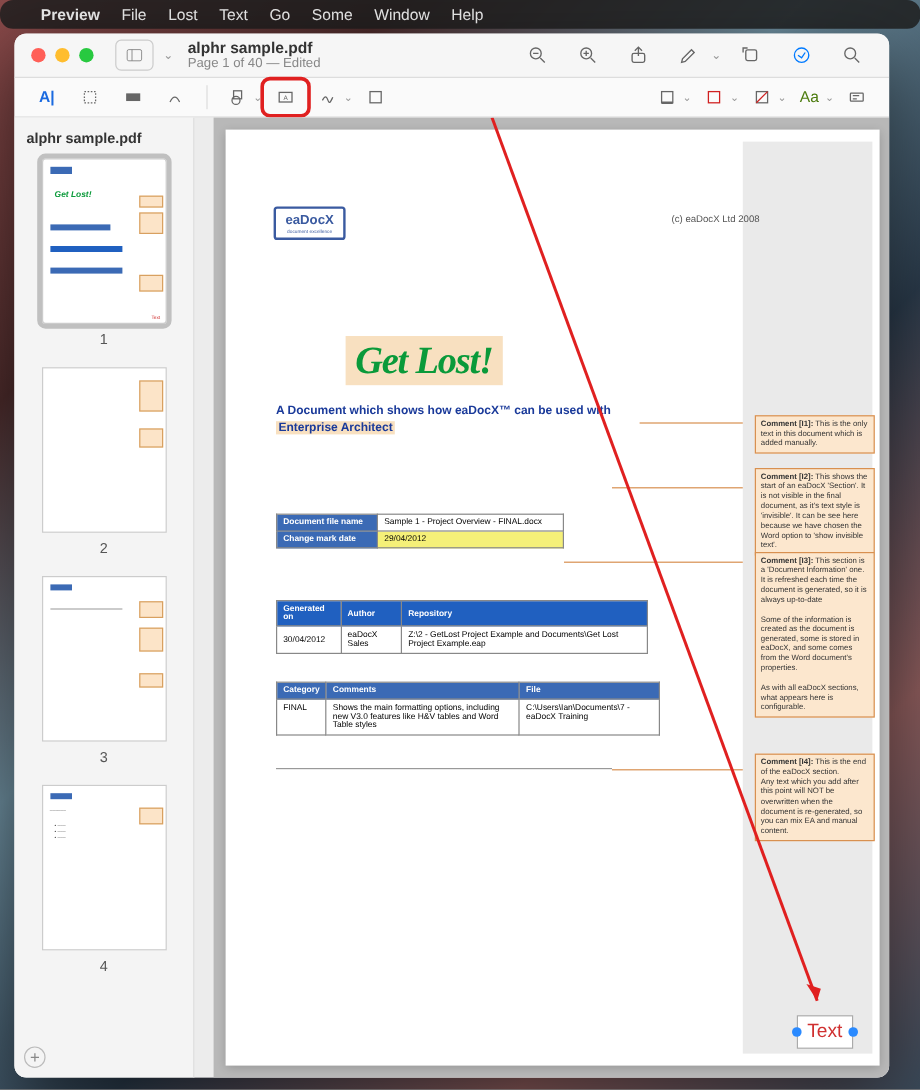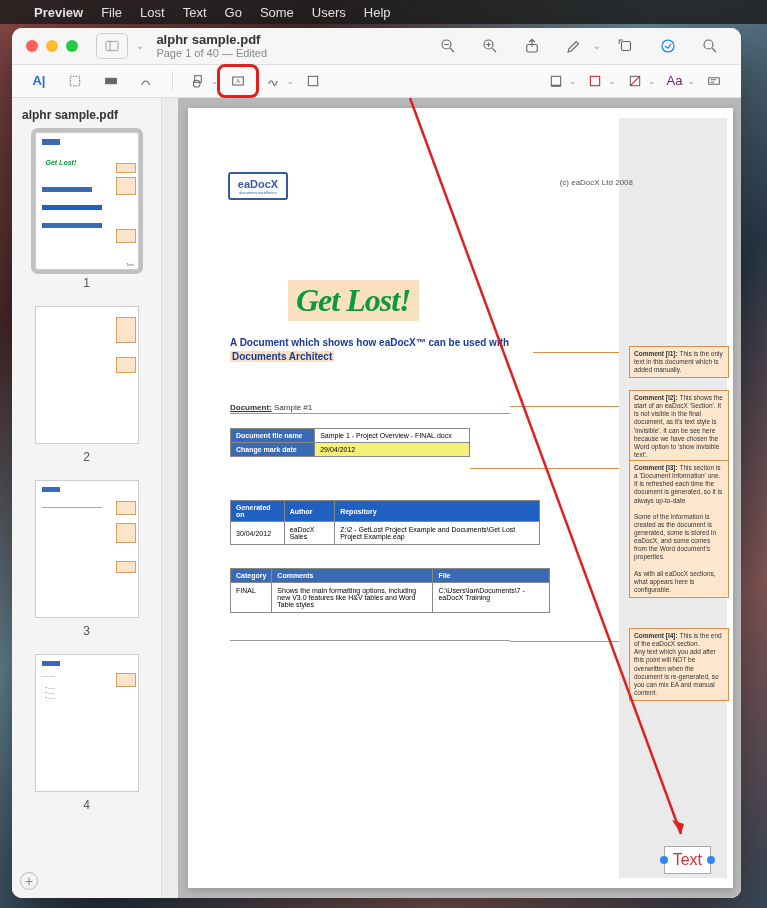--- a/index.html
+++ b/index.html
@@ -5,21 +5,21 @@
 * { margin: 0; padding: 0; box-sizing: border-box; font-family: -apple-system, "Helvetica Neue", Arial, sans-serif; }
 body { width: 767px; height: 908px; background: #3a3a3a; position: relative; overflow: hidden; }
 
 
 .desktop-bg { position: absolute; top: 0; left: 0; right: 0; bottom: 0;
   background: linear-gradient(135deg, #8a4a4a 0%, #4a2a2a 20%, #6a8a9a 40%, #2a3a4a 60%, #8a5a5a 80%, #3a4a5a 100%); }
 
 
 .menubar { position: absolute; top: 0; left: 0; right: 0; height: 24px;
   background: rgba(30,30,30,0.85); display: flex; align-items: center;
-  padding: 0 16px; color: #eee; font-size: 13px; font-weight: 500; gap: 18px; }
+  padding: 0 16px; color: #eee; font-size: 13px; font-weight: 500; gap: 18px; border-radius: 11px; }
 .menubar .apple { font-size: 15px; }
 .menubar .appname { font-weight: 700; }
 
 
 .window { position: absolute; top: 28px; left: 12px; width: 729px; height: 870px;
   background: #f0f0f0; border-radius: 10px; box-shadow: 0 20px 60px rgba(0,0,0,0.5);
   display: flex; flex-direction: column; overflow: hidden; }
 
 
 .titlebar { height: 40px; background: #f6f6f6; border-bottom: 1px solid #ddd;
@@ -137,21 +137,21 @@
 <div class="desktop-bg"></div>
 
 <div class="menubar">
   <span class="apple"></span>
   <span class="appname">Preview</span>
   <span>File</span>
   <span>Lost</span>
   <span>Text</span>
   <span>Go</span>
   <span>Some</span>
-  <span>Users</span>
+  <span>Window</span>
   <span>Help</span>
 </div>
 
 <div class="window">
 
   <div class="titlebar">
     <div class="traffic">
       <span class="close"></span>
       <span class="min"></span>
       <span class="max"></span>
@@ -282,21 +282,21 @@
     <div class="mk-group">
       <div class="mk-btn">
           <svg viewBox="0 0 24 24">
             <rect x="5" y="5" width="14" height="14"></rect>
             <line x1="5" y1="19" x2="19" y2="5" stroke="#d02020"></line>
           </svg>
         </div>
       <span class="mk-chev">⌄</span>
     </div>
     <div class="mk-group">
-      <div class="mk-btn" style="font-size:13px;color:#701a75;">Aa</div>
+      <div class="mk-btn" style="font-size:13px;color:#4d7c0f;">Aa</div>
       <span class="mk-chev">⌄</span>
     </div>
     <div class="mk-btn">
         <svg viewBox="0 0 24 24">
           <rect x="4" y="7" width="16" height="10" rx="1"></rect>
           <line x1="7" y1="10" x2="15" y2="10"></line>
           <line x1="7" y1="14" x2="12" y2="14"></line>
         </svg>
       </div>
   </div>
@@ -361,26 +361,23 @@
         <div class="logo-box">
           <div class="logo-text">eaDocX</div>
           <div class="logo-sub">document excellence</div>
         </div>
         <div class="copyright">(c) eaDocX Ltd 2008</div>
 
         <div class="getlost-block">Get Lost!</div>
 
         <div class="doc-title">
           <span>A Document which shows how eaDocX™ can be used with</span><br>
-          <span class="hl">Documents Architect</span>
-        </div>
-
-        <div class="doc-line">
-          <b>Document:</b> <span>Sample #1</span>
-        </div>
+          <span class="hl">Enterprise Architect</span>
+        </div>
+
 
         <table class="info-table">
           <tbody>
               <tr>
                 <td class="hdr">Document file name</td>
                 <td>Sample 1 - Project Overview - FINAL.docx</td>
               </tr>
           <tr>
                 <td class="hdr">Change mark date</td>
                 <td class="hl-yellow">29/04/2012</td>

